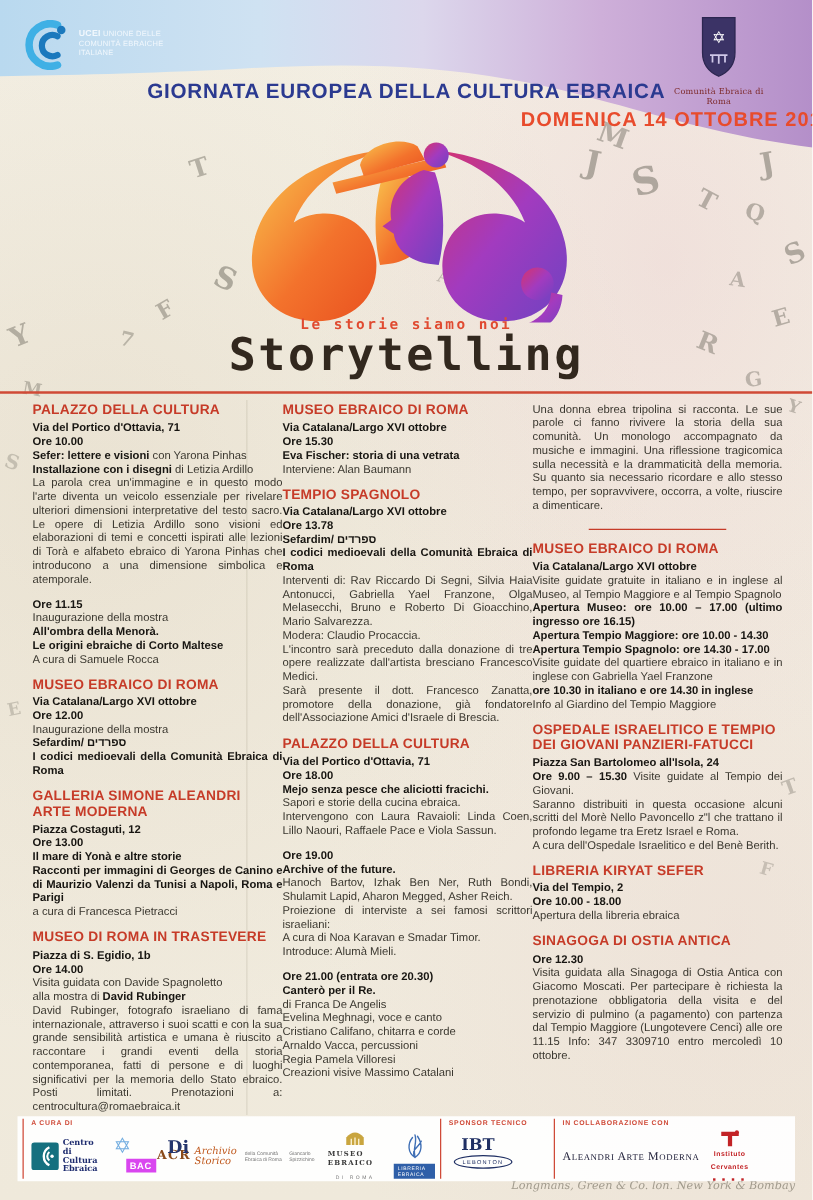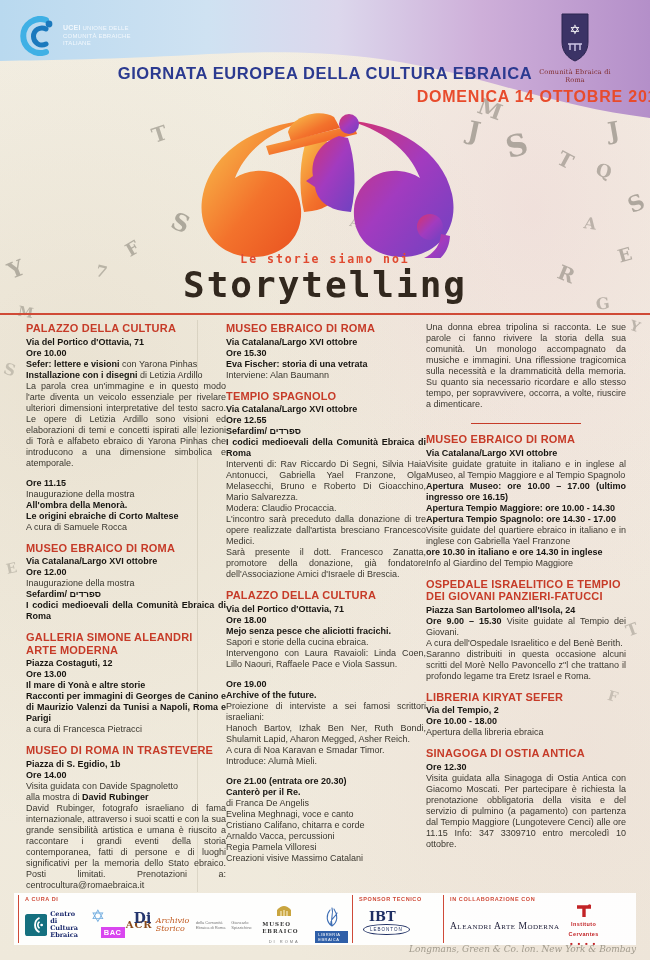--- a/index.html
+++ b/index.html
@@ -224,41 +224,41 @@
         <div class="block">
           <div class="vtitle">MUSEO EBRAICO DI ROMA</div>
           <p class="ln b">Via Catalana/Largo XVI ottobre</p>
           <p class="ln b">Ore 15.30</p>
           <p class="ln b">Eva Fischer: storia di una vetrata</p>
           <p class="ln">Interviene: Alan Baumann</p>
         </div>
         <div class="block">
           <div class="vtitle">TEMPIO SPAGNOLO</div>
           <p class="ln b">Via Catalana/Largo XVI ottobre</p>
-          <p class="ln b">Ore 12.55</p>
+          <p class="ln b">Ore 13.78</p>
           <p class="ln b">Sefardim/ ספרדים</p>
           <p class="ln b">I codici medioevali della Comunità Ebraica di Roma</p>
           <p class="ln">Interventi di: Rav Riccardo Di Segni, Silvia Haia Antonucci, Gabriella Yael Franzone, Olga Melasecchi, Bruno e Roberto Di Gioacchino, Mario Salvarezza.</p>
           <p class="ln">Modera: Claudio Procaccia.</p>
           <p class="ln">L'incontro sarà preceduto dalla donazione di tre opere realizzate dall'artista bresciano Francesco Medici.</p>
           <p class="ln">Sarà presente il dott. Francesco Zanatta, promotore della donazione, già fondatore dell'Associazione Amici d'Israele di Brescia.</p>
         </div>
         <div class="block">
           <div class="vtitle">PALAZZO DELLA CULTURA</div>
           <p class="ln b">Via del Portico d'Ottavia, 71</p>
           <p class="ln b">Ore 18.00</p>
           <p class="ln b">Mejo senza pesce che aliciotti fracichi.</p>
           <p class="ln">Sapori e storie della cucina ebraica.</p>
           <p class="ln">Intervengono con Laura Ravaioli: Linda Coen, Lillo Naouri, Raffaele Pace e Viola Sassun.</p>
         </div>
         <div class="block">
           <p class="ln b">Ore 19.00</p>
           <p class="ln b">Archive of the future.</p>
+          <p class="ln">Hanoch Bartov, Izhak Ben Ner, Ruth Bondi, Shulamit Lapid, Aharon Megged, Asher Reich.</p>
           <p class="ln">Proiezione di interviste a sei famosi scrittori israeliani:</p>
-          <p class="ln">Hanoch Bartov, Izhak Ben Ner, Ruth Bondi, Shulamit Lapid, Aharon Megged, Asher Reich.</p>
           <p class="ln">A cura di Noa Karavan e Smadar Timor.</p>
           <p class="ln">Introduce: Alumà Mieli.</p>
         </div>
         <div class="block">
           <p class="ln b">Ore 21.00 (entrata ore 20.30)</p>
           <p class="ln b">Canterò per il Re.</p>
           <p class="ln">di Franca De Angelis</p>
           <p class="ln">Evelina Meghnagi, voce e canto</p>
           <p class="ln">Cristiano Califano, chitarra e corde</p>
           <p class="ln">Arnaldo Vacca, percussioni</p>
@@ -279,22 +279,22 @@
           <p class="ln b">Apertura Tempio Maggiore: ore 10.00 - 14.30</p>
           <p class="ln b">Apertura Tempio Spagnolo: ore 14.30 - 17.00</p>
           <p class="ln">Visite guidate del quartiere ebraico in italiano e in inglese con Gabriella Yael Franzone</p>
           <p class="ln b">ore 10.30 in italiano e ore 14.30 in inglese</p>
           <p class="ln">Info al Giardino del Tempio Maggiore</p>
         </div>
         <div class="block">
           <div class="vtitle">OSPEDALE ISRAELITICO E TEMPIO DEI GIOVANI PANZIERI-FATUCCI</div>
           <p class="ln b">Piazza San Bartolomeo all'Isola, 24</p>
           <p class="ln"><span class="b">Ore 9.00 – 15.30 </span><span>Visite guidate al Tempio dei Giovani.</span></p>
+          <p class="ln">Saranno distribuiti in questa occasione alcuni scritti del Morè Nello Pavoncello z"l che trattano il profondo legame tra Eretz Israel e Roma.</p>
           <p class="ln">A cura dell'Ospedale Israelitico e del Benè Berith.</p>
-          <p class="ln">Saranno distribuiti in questa occasione alcuni scritti del Morè Nello Pavoncello z"l che trattano il profondo legame tra Eretz Israel e Roma.</p>
         </div>
         <div class="block">
           <div class="vtitle">LIBRERIA KIRYAT SEFER</div>
           <p class="ln b">Via del Tempio, 2</p>
           <p class="ln b">Ore 10.00 - 18.00</p>
           <p class="ln">Apertura della libreria ebraica</p>
         </div>
         <div class="block">
           <div class="vtitle">SINAGOGA DI OSTIA ANTICA</div>
           <p class="ln b">Ore 12.30</p>

